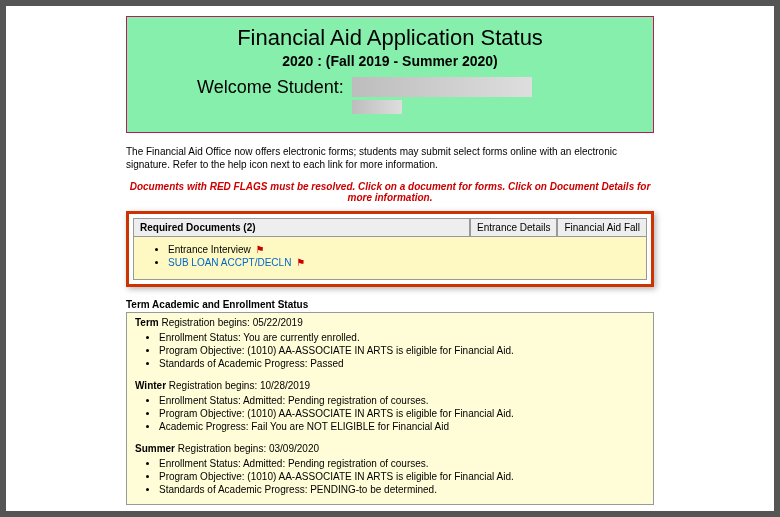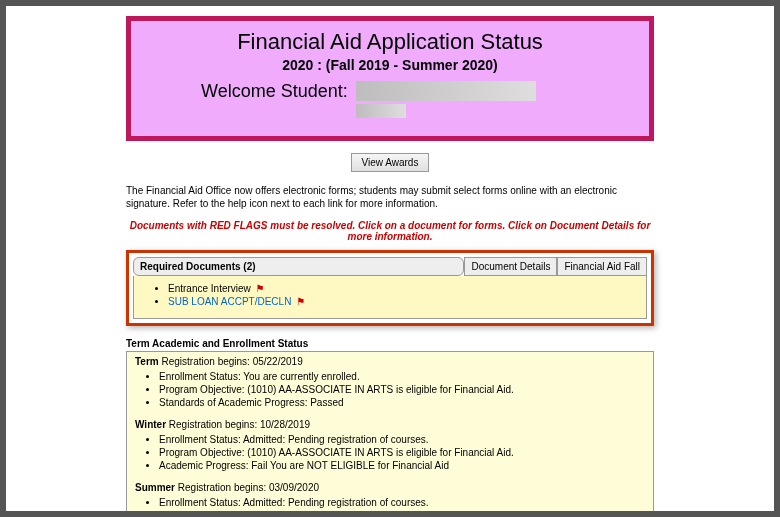--- a/index.html
+++ b/index.html
@@ -1,34 +1,34 @@
 <!DOCTYPE html>
 <html><head>
   <meta charset="utf-8">
   <style>
     * { box-sizing: border-box; margin: 0; padding: 0; }
     body { font-family: Arial, sans-serif; font-size: 11px; background: #fff; }
     .outer-frame { border: 6px solid #555; width: 780px; height: 517px; overflow: hidden; position: relative; }
     .content { padding: 10px 120px 10px 120px; }
-    .header-box { border: 5px solid #be185d; background: #f0abfc; padding: 8px 10px 18px 10px; text-align: center; margin-bottom: 12px; }
+    .header-box { border: 1px solid #be185d; background: #86efac; padding: 8px 10px 18px 10px; text-align: center; margin-bottom: 12px; }
     .header-title { font-size: 22px; font-weight: normal; color: #000; }
     .header-sub { font-size: 14px; font-weight: bold; margin-top: 2px; }
     .welcome-row { display: flex; align-items: flex-start; gap: 8px; justify-content: flex-start; margin-top: 8px; padding-left: 60px; }
     .welcome-label { font-size: 18px; font-weight: normal; }
     .redact-block { display: flex; flex-direction: column; align-items: flex-start; }
     .redact-wide { width: 180px; height: 20px; background: linear-gradient(to right, #bdbdbd, #dedede); margin-bottom: 3px; }
     .redact-small { width: 50px; height: 14px; background: linear-gradient(to right, #bdbdbd, #dedede); }
     .btn-row { text-align: center; margin: 8px 0 12px 0; }
     .btn { display: inline-block; padding: 3px 10px; font-size: 10px; border: 1px solid #999; background: linear-gradient(#f5f5f5, #e0e0e0); cursor: pointer; font-family: inherit; }
     .intro-text { font-size: 10px; margin-bottom: 10px; line-height: 1.3; }
     .red-text { color: #cc0000; font-style: italic; font-weight: bold; font-size: 10px; text-align: center; margin-bottom: 8px; }
     .req-box-wrap { border: 3px solid #cc3300; padding: 4px; margin-bottom: 12px; box-shadow: 2px 2px 6px rgba(0,0,0,0.3); }
     .req-header-row { display: flex; }
     .req-header-cell { border: 1px solid #999; background: #eee; padding: 3px 6px; font-size: 10px; }
-    .req-header-cell.main { flex: 1; font-weight: bold; border-radius: 6px; }
+    .req-header-cell.main { flex: 1; font-weight: bold; }
     .req-header-cell.link { font-weight: normal; cursor: pointer; }
     .req-body { background: #fef9c3; border: 1px solid #999; border-top: none; padding: 6px 10px 10px 10px; }
     .req-body ul { list-style: disc; padding-left: 24px; }
     .req-body li { padding: 1px 0; font-size: 10px; }
     .doc-link { color: #0066cc; cursor: pointer; }
     .flag { color: #cc0000; font-size: 10px; display: inline-block; margin-left: 2px; }
     .term-title { font-weight: bold; font-size: 10px; margin-bottom: 2px; }
     .term-box { background: #fffcd8; border: 1px solid #999; padding: 4px 8px 8px 8px; }
     .term-block { margin-bottom: 10px; }
     .term-block:last-child { margin-bottom: 0; }
@@ -48,32 +48,29 @@
       <div class="header-sub">2020 : (Fall 2019 - Summer 2020)</div>
       <div class="welcome-row">
         <div class="welcome-label">Welcome Student:</div>
         <div class="redact-block">
           <div class="redact-wide"></div>
           <div class="redact-small"></div>
         </div>
       </div>
     </div>
 
-    <div class="btn-row">
-      <button class="btn">View Awards</button>
-    </div>
 
     <div class="intro-text">The Financial Aid Office now offers electronic forms; students may submit select forms online with an electronic signature. Refer to the help icon next to each link for more information.</div>
 
     <div class="red-text">Documents with RED FLAGS must be resolved. Click on a document for forms. Click on Document Details for more information.</div>
 
     <div class="req-box-wrap">
       <div class="req-header-row">
         <div class="req-header-cell main">Required Documents (2)</div>
-        <div class="req-header-cell link">Document Details</div>
+        <div class="req-header-cell link">Entrance Details</div>
         <div class="req-header-cell link">Financial Aid Fall</div>
       </div>
       <div class="req-body">
         <ul id="req-list">
             <li><span>Entrance Interview</span> <span class="flag">⚑</span></li>
             <li><span class="doc-link">SUB LOAN ACCPT/DECLN</span> <span class="flag">⚑</span></li>
           </ul>
       </div>
     </div>
 

